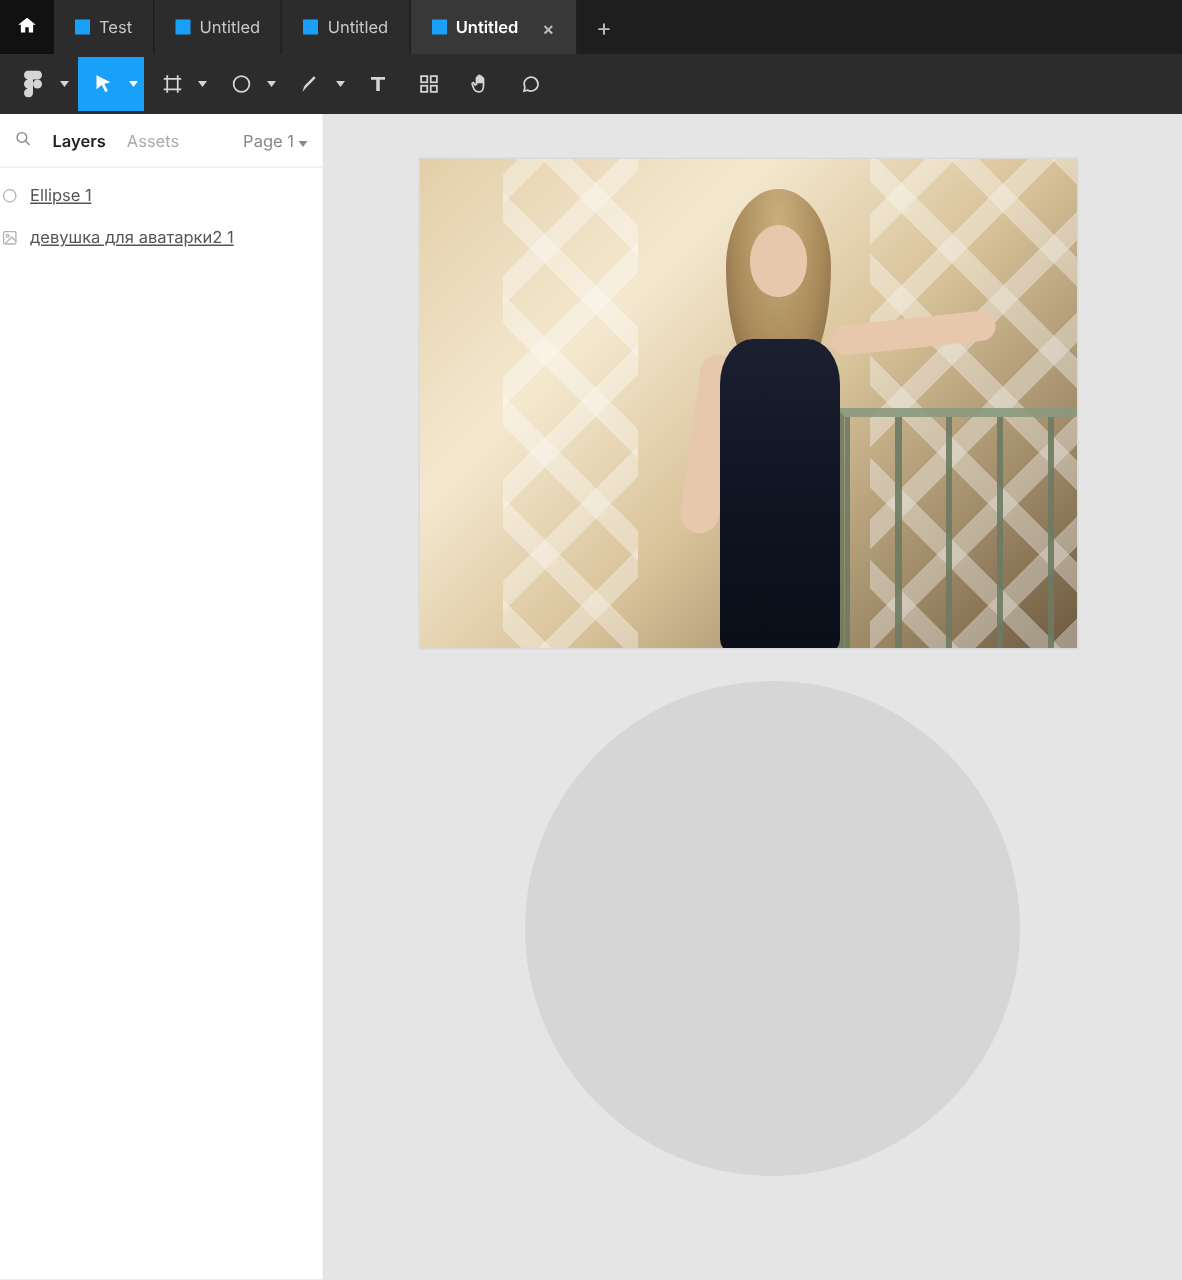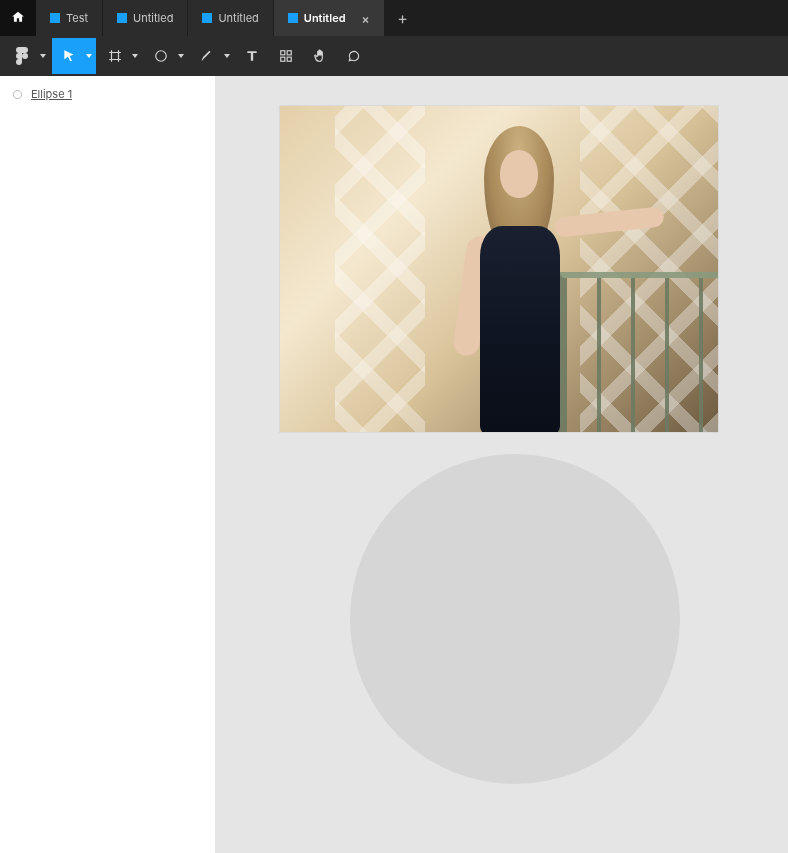--- a/index.html
+++ b/index.html
@@ -103,21 +103,21 @@
   .page-selector {
     margin-left: auto;
     color: #888;
     display: flex; align-items: center; gap: 3px;
   }
 
   .layer-list { padding: 4px 0; }
   .layer-item {
     display: flex; align-items: center;
     height: 28px;
-    padding: 0 11px;
+    padding: 0 0;
     gap: 8px;
     color: #555;
     text-decoration: underline;
   }
   .layer-item .layer-icon { color: #b4b4b4; width: 12px; display:flex; justify-content:center; }
   .layer-item .layer-label { white-space: nowrap; overflow: hidden; text-overflow: ellipsis; }
 
   
   .canvas {
     flex: 1;
@@ -327,29 +327,55 @@
       <svg width="14" height="14" viewBox="0 0 24 24" fill="none" stroke="currentColor" stroke-width="2">
           <path d="M20 12a8 8 0 1 0-15 4L4 20l4-1a8 8 0 0 0 12-7z"></path>
         </svg>
     </span>
   </div>
 </div>
 
 <div class="main">
 
   <div class="left-panel">
+    <div class="panel-header">
+      <span class="search-icon">
+        <svg width="11" height="11" viewBox="0 0 24 24" fill="none" stroke="currentColor" stroke-width="2">
+            <circle cx="10" cy="10" r="7"></circle>
+            <path d="M21 21l-6-6"></path>
+          </svg>
+      </span>
+      <span class="panel-tab active">Layers</span>
+      <span class="panel-tab">Assets</span>
+      <span class="page-selector">
+        <span>Page 1</span>
+        <span><svg width="6" height="4" viewBox="0 0 6 4" fill="currentColor">
+              <path d="M0 0h6L3 4z"></path>
+            </svg></span>
+      </span>
+    </div>
 
     <div class="layer-list">
       <div class="layer-item">
         <span class="layer-icon">
           <svg width="11" height="11" viewBox="0 0 24 24" fill="none" stroke="currentColor" stroke-width="2">
               <circle cx="12" cy="12" r="9"></circle>
             </svg>
         </span>
         <span class="layer-label">Ellipse 1</span>
+      </div>
+      <div class="layer-item">
+        <span class="layer-icon">
+          <svg width="11" height="11" viewBox="0 0 24 24" fill="none" stroke="currentColor" stroke-width="2">
+              <rect x="3" y="3" width="18" height="18" rx="2"></rect>
+              <circle cx="9" cy="9" r="2"></circle>
+              <path d="M21 17l-6-6-9 9"></path>
+            </svg>
+        </span>
+        <span class="layer-label">девушка для аватарки2 1</span>
       </div>
     </div>
   </div>
 
   <div class="canvas">
     <div class="canvas-image" title="девушка для аватарки2 1">
       <div class="railing"></div>
       <div class="figure">
         <div class="arm-r"></div>
         <div class="hair"></div>

